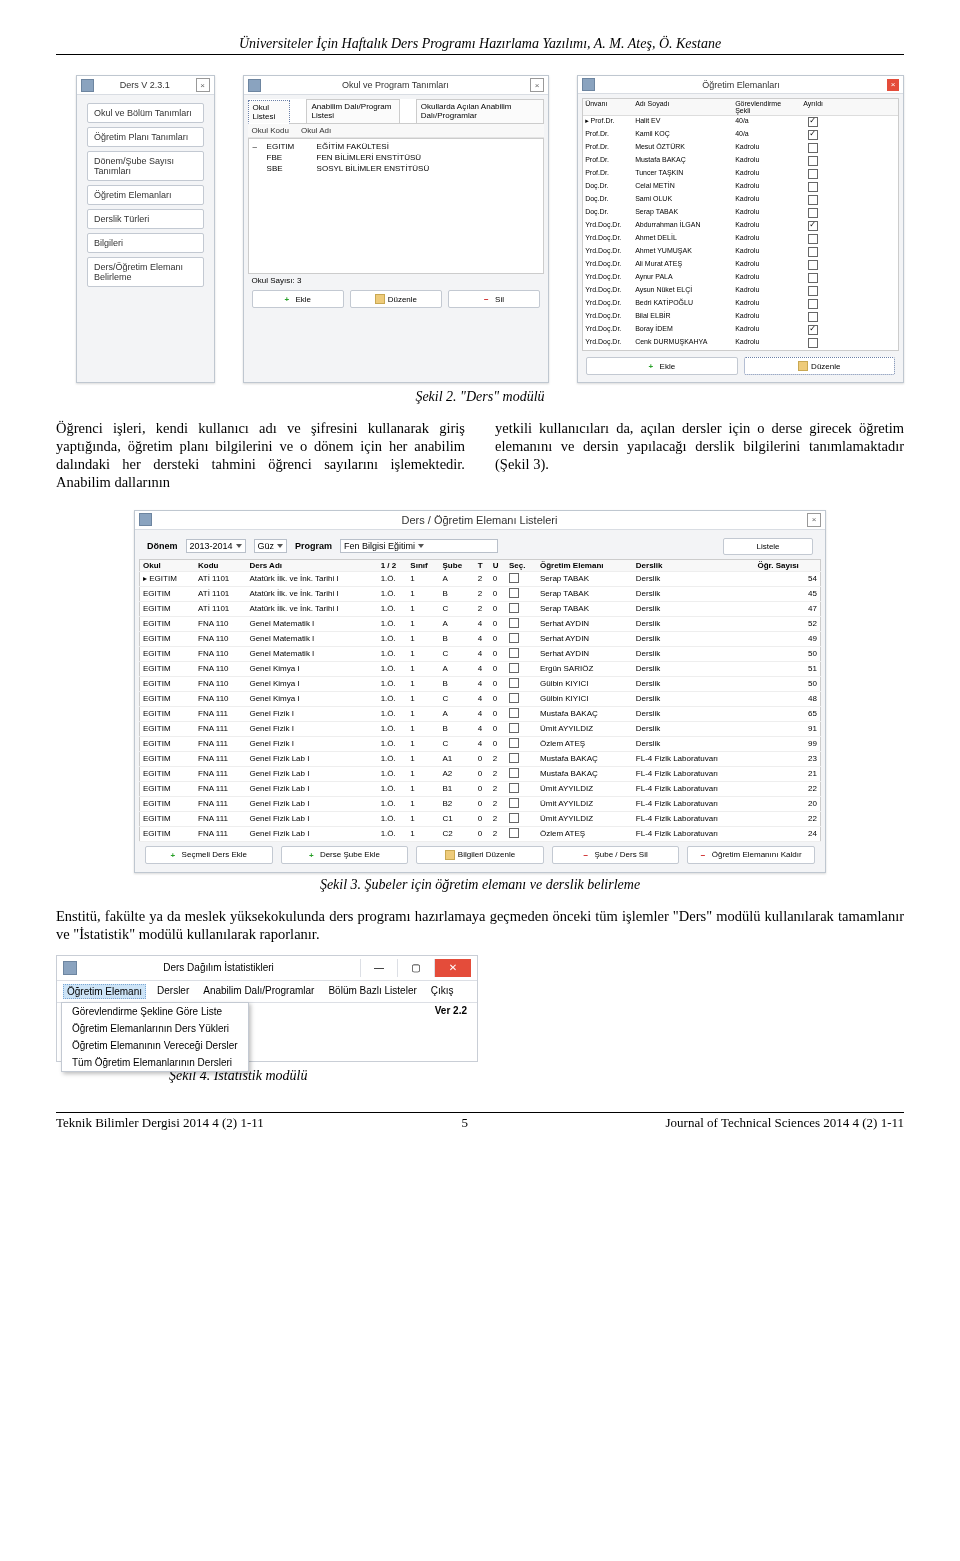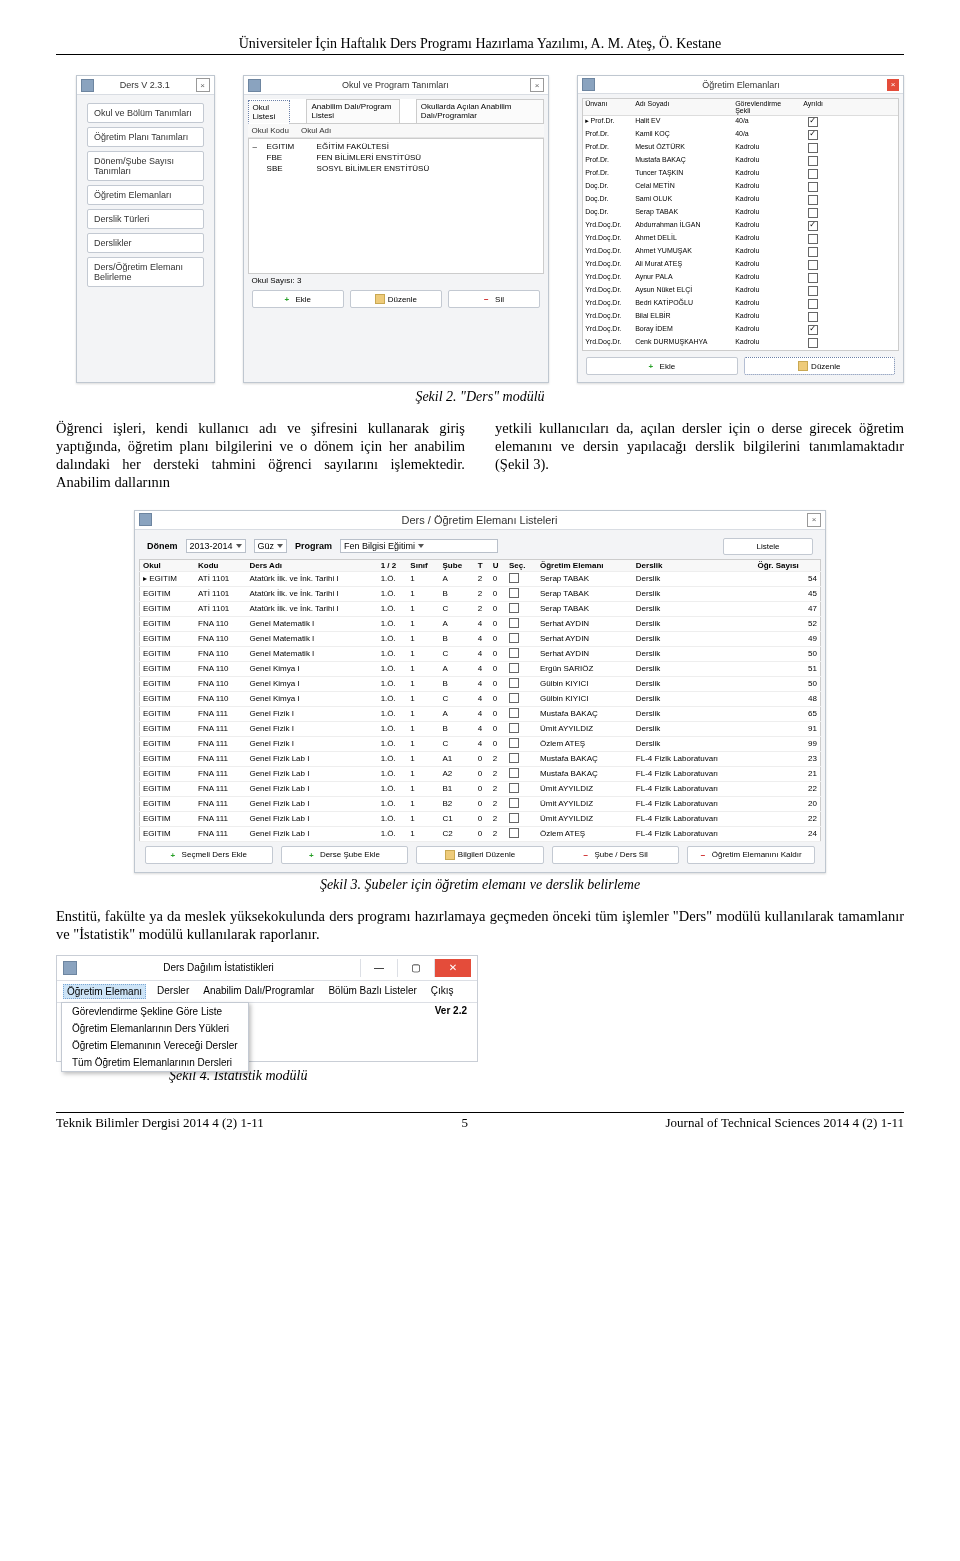--- a/index.html
+++ b/index.html
@@ -8,20 +8,21 @@
     font-size: 14px;
     color: #000;
     background: #fff;
     width: 960px;
   }
   .page {
     padding: 36px 56px 20px 56px;
   }
   .running-head {
     text-align: center;
+    font-style: italic;
     font-size: 14px;
     border-bottom: 1px solid #000;
     padding-bottom: 2px;
     margin-bottom: 20px;
   }
   .row-windows {
     display: flex;
     gap: 8px;
     margin-bottom: 6px;
   }
@@ -133,21 +134,21 @@
         <span class="icon-square"></span>
         <span class="title">Ders V 2.3.1</span>
         <span class="close-box">×</span>
       </div>
       <div class="body" id="win1-body">
           <div class="side-btn">Okul ve Bölüm Tanımları</div>
           <div class="side-btn">Öğretim Planı Tanımları</div>
           <div class="side-btn">Dönem/Şube Sayısı Tanımları</div>
           <div class="side-btn">Öğretim Elemanları</div>
           <div class="side-btn">Derslik Türleri</div>
-          <div class="side-btn">Derslikler</div>
+          <div class="side-btn">Bilgileri</div>
           <div class="side-btn">Ders/Öğretim Elemanı Belirleme</div>
         </div>
     </div>
 
     <div class="win" style="width:330px">
       <div class="titlebar">
         <span class="icon-square"></span>
         <span class="title">Okul ve Program Tanımları</span>
         <span class="close-box">×</span>
       </div>

